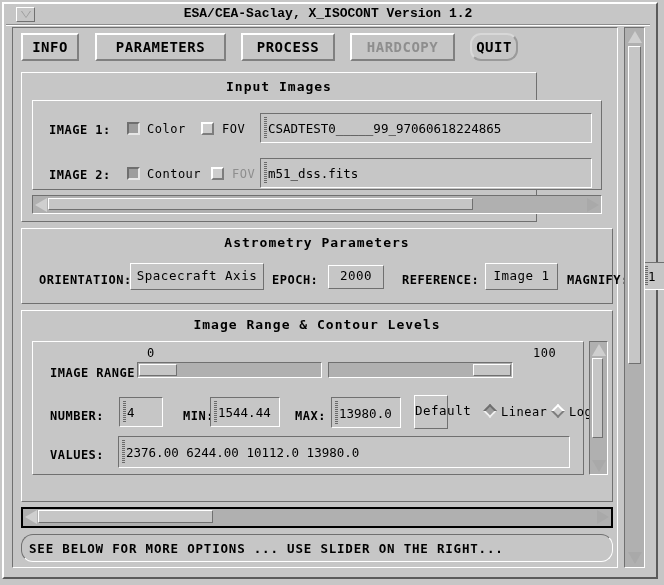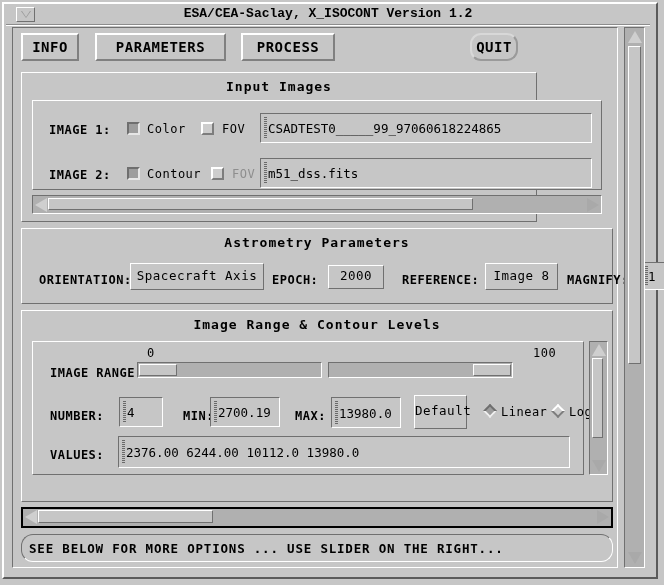--- a/index.html
+++ b/index.html
@@ -395,20 +395,23 @@
         </div>
 
         <div class="tbtn out" style="left:74px;width:131px;">
           <span>PARAMETERS</span>
         </div>
 
         <div class="tbtn out" style="left:220px;width:94px;">
           <span>PROCESS</span>
         </div>
 
+        <div class="tbtn out disabled" style="left:329px;width:105px;">
+          <span>HARDCOPY</span>
+        </div>
 
         <div class="tbtn flat" style="left:449px;width:48px;">
           <span>QUIT</span>
         </div>
       </div>
 
       <div class="group out1" style="left:8px; top:44px; width:516px; height:150px;">
         <div class="group-title">Input Images</div>
 
         <div class="inner-panel out1" style="left:10px; top:27px; width:570px; height:90px;">
@@ -449,21 +452,21 @@
           <span>Spacecraft Axis</span>
         </div>
 
         <div class="lbl bold" style="left:250px; top:44px;">EPOCH:</div>
         <div class="obtn out1" style="left:306px; top:36px; width:56px; height:24px; line-height:20px;">
           <span>2000</span>
         </div>
 
         <div class="lbl bold" style="left:380px; top:44px;">REFERENCE:</div>
         <div class="obtn out1" style="left:463px; top:34px; width:73px; height:27px; line-height:23px;">
-          <span>Image 8</span>
+          <span>Image 1</span>
         </div>
 
         <div class="lbl bold" style="left:545px; top:44px;">MAGNIFY:</div>
         <div class="tfield in1" style="left:619px; top:33px; width:26px; height:28px;">
           <span class="caret"></span>
           <span class="txt" style="left:6px;">1</span>
         </div>
       </div>
 
       <div class="group out1" style="left:8px; top:282px; width:592px; height:192px;">
@@ -484,30 +487,30 @@
 
           <div class="lbl bold" style="left:17px; top:67px;">NUMBER:</div>
           <div class="tfield in1" style="left:86px; top:55px; width:44px; height:30px;">
             <span class="caret"></span>
             <span class="txt">4</span>
           </div>
 
           <div class="lbl bold" style="left:150px; top:67px;">MIN:</div>
           <div class="tfield in1" style="left:177px; top:55px; width:70px; height:30px;">
             <span class="caret"></span>
-            <span class="txt">2700.19</span>
+            <span class="txt">1544.44</span>
           </div>
 
           <div class="lbl bold" style="left:262px; top:67px;">MAX:</div>
           <div class="tfield in1" style="left:298px; top:55px; width:70px; height:31px;">
             <span class="caret"></span>
             <span class="txt">13980.0</span>
           </div>
 
-          <div class="obtn out1" style="left:381px; top:53px; width:53px; height:34px; line-height:30px;">
+          <div class="obtn out1" style="left:381px; top:53px; width:34px; height:34px; line-height:30px;">
             <span>Default</span>
           </div>
 
           <div class="dia on" style="left:450px; top:62px;">
               <i></i>
             </div>
           <div class="lbl" style="left:468px; top:63px;">Linear</div>
           <div class="dia off" style="left:518px; top:62px;">
               <i></i>
             </div>

